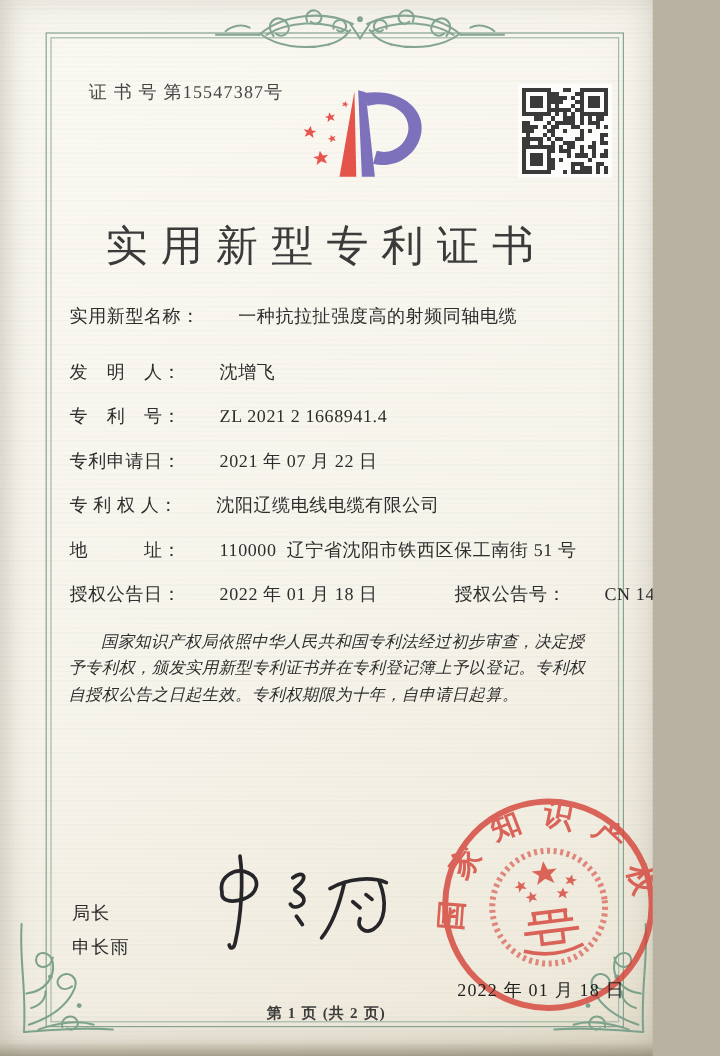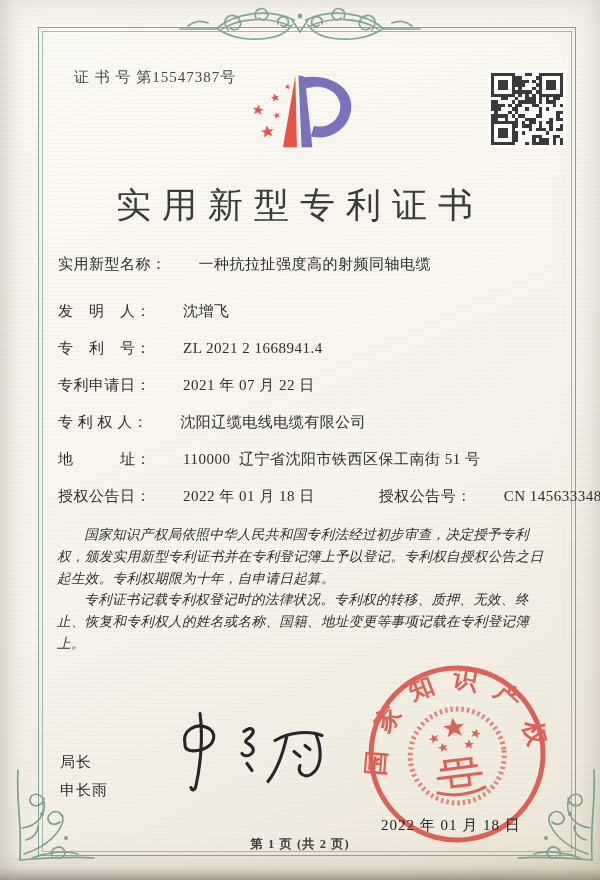--- a/index.html
+++ b/index.html
@@ -1,17 +1,17 @@
 <!DOCTYPE html>
 <html><head>
 <meta charset="utf-8">
 <style>
   html,body{margin:0;padding:0;background:#b9b2a2;}
   .page{
-    position:relative;width:600px;height:880px;overflow:hidden;
+    position:relative;width:544px;height:880px;overflow:hidden;
     background:
       repeating-linear-gradient(0deg, rgba(140,170,150,0.05) 0 1px, transparent 1px 4px),
       linear-gradient(155deg,#fbf9f3 0%,#f7f4ec 55%,#efeadc 90%,#e6dfcd 100%);
     box-shadow: inset 0 0 46px rgba(120,108,86,.16), inset 0 -14px 20px rgba(100,90,68,.14), inset 8px 0 14px rgba(120,110,90,.08);
     font-family:"Liberation Serif","DejaVu Serif",serif;
     color:#2f2f2f;
   }
   .photo-edge-bottom{position:absolute;left:0;right:0;bottom:0;height:12px;
     background:linear-gradient(to top, rgba(96,86,64,.38), rgba(96,86,64,0));}
   
@@ -399,21 +399,20 @@
       <span class="flabel">授权公告日：</span>
       <span class="fvalue">2022 年 01 月 18 日</span>
       <span class="grant-gap"></span>
       <span class="flabel">授权公告号：</span>
       <span class="fvalue">CN 145633348 U</span>
     </div>
   </div>
 
   <div class="body-text">
     <p>国家知识产权局依照中华人民共和国专利法经过初步审查，决定授予专利权，颁发实用新型专利证书并在专利登记簿上予以登记。专利权自授权公告之日起生效。专利权期限为十年，自申请日起算。</p>
-    <p>专利证书记载专利权登记时的法律状况。专利权的转移、质押、无效、终止、恢复和专利权人的姓名或名称、国籍、地址变更等事项记载在专利登记簿上。</p>
   </div>
 
   <div class="signatory">
     <div>局长</div>
     <div>申长雨</div>
   </div>
 
   <svg class="signature" viewBox="0 0 180 115">
     <g stroke="#26262a" stroke-width="3.1" fill="none" stroke-linecap="round" stroke-linejoin="round">
       <path d="M27,42 C24,29 38,21 49,26 C60,31 57,44 44,48 C34,51 26,49 27,42 Z"></path>

